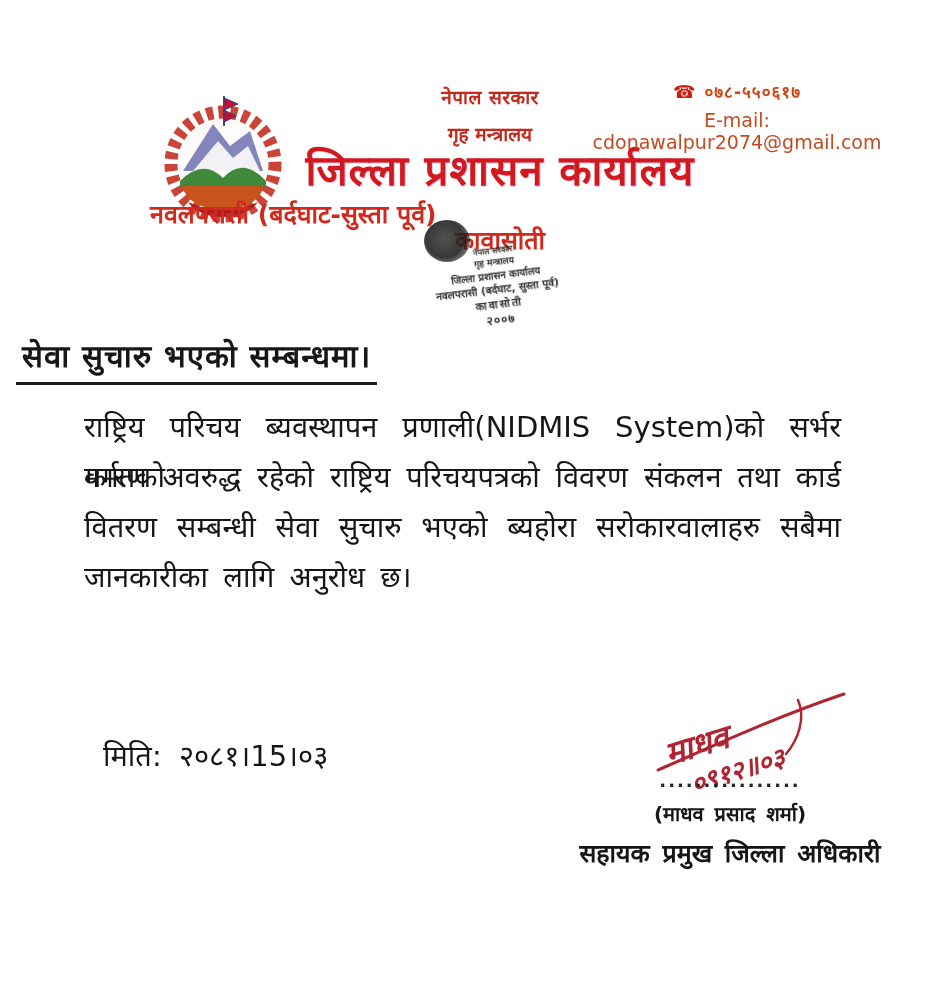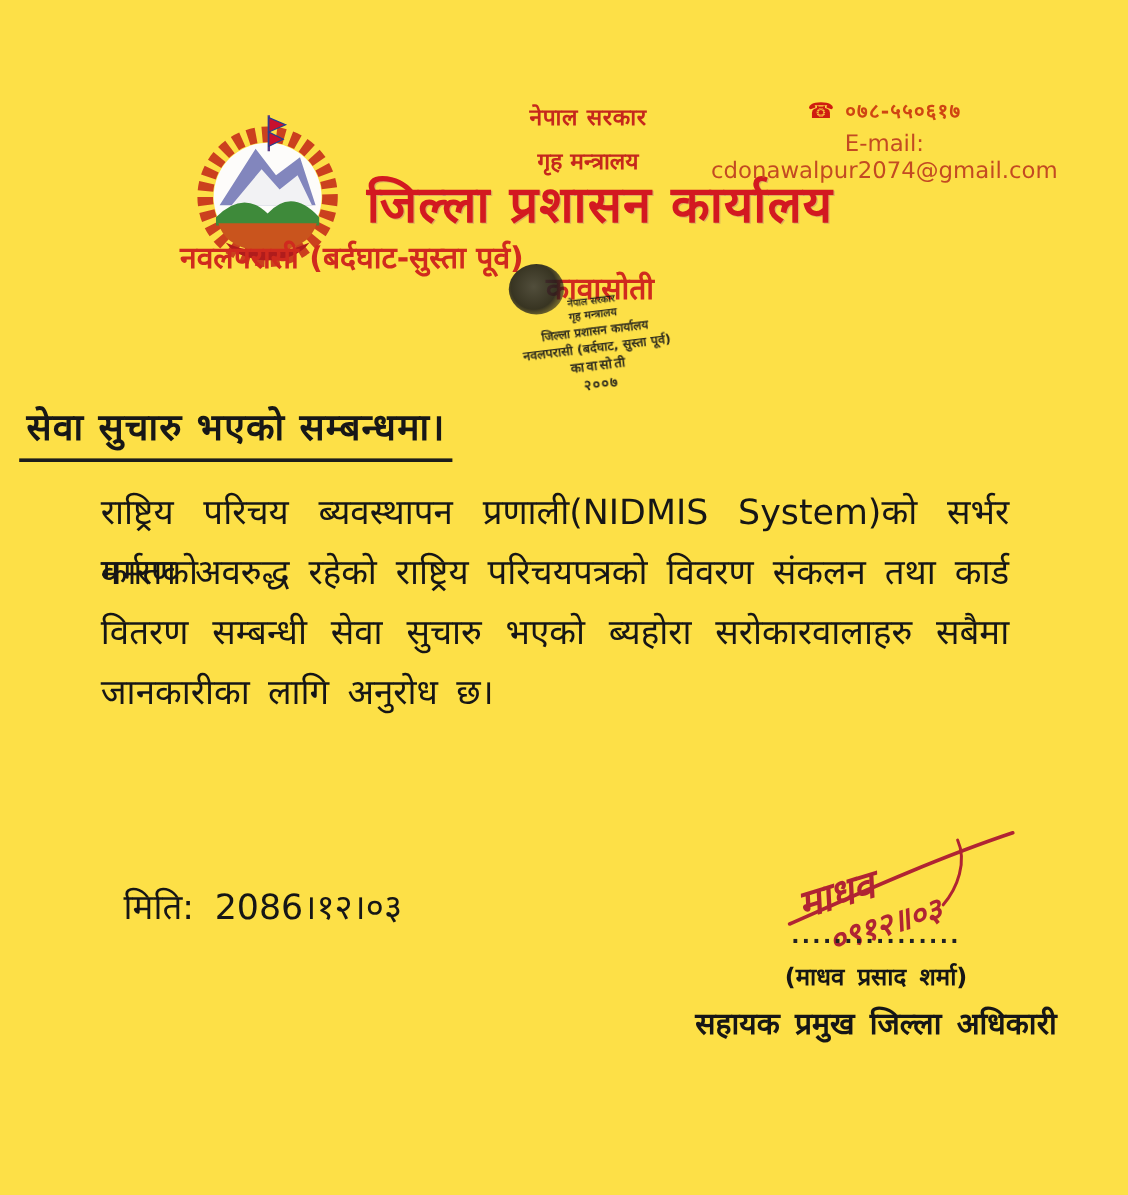--- a/index.html
+++ b/index.html
@@ -1,20 +1,20 @@
 <!DOCTYPE html>
 <html><head>
 <meta charset="utf-8">
 <style>
   html,body{margin:0;padding:0;background:#e9e7e3;}
   .page{
     position:relative;
     width:940px;height:996px;
     margin:0 auto;
-    background:#fde047;
+    background:#ffffff;
     font-family:"DejaVu Sans","Liberation Sans",sans-serif;
     color:#1c1c1c;
     overflow:hidden;
     box-shadow:0 0 6px rgba(0,0,0,.15);
   }
   
   .emblem{position:absolute;left:156px;top:84px;width:134px;height:142px;}
   .gov-line{position:absolute;left:300px;top:84px;width:380px;text-align:center;
     color:#c5281c;font-weight:bold;font-size:19px;letter-spacing:.5px;}
   .ministry-line{position:absolute;left:300px;top:121px;width:380px;text-align:center;
@@ -117,21 +117,21 @@
 
   <div class="body-text">
     <div class="body-line">राष्ट्रिय परिचय ब्यवस्थापन प्रणाली(NIDMIS System)को सर्भर मर्मतको</div>
     <div class="body-line">कारण अवरुद्ध रहेको राष्ट्रिय परिचयपत्रको विवरण संकलन तथा कार्ड</div>
     <div class="body-line">वितरण सम्बन्धी सेवा सुचारु भएको ब्यहोरा सरोकारवालाहरु सबैमा</div>
     <div class="body-line last">जानकारीका लागि अनुरोध छ।</div>
   </div>
 
   <div class="date-line">
     <span>मिति:</span>
-    <span>2086।१२।०३</span>
+    <span>२०८१।15।०३</span>
   </div>
 
   <div class="sig-scribble">
     <svg class="sig-svg" width="210" height="110" viewBox="0 0 210 110">
       <g transform="rotate(-17 105 55)" fill="#b02433" font-family="DejaVu Sans, sans-serif" font-style="italic" font-weight="bold">
         <text x="18" y="52" font-size="32">माधव</text>
         <text x="34" y="86" font-size="26">०९१२॥०३</text>
       </g>
       <path d="M10 82 C 60 60, 130 28, 196 6" stroke="#b02433" stroke-width="3" fill="none" stroke-linecap="round"></path>
       <path d="M150 12 C 158 30, 150 52, 138 66" stroke="#b02433" stroke-width="2.5" fill="none" stroke-linecap="round"></path>

